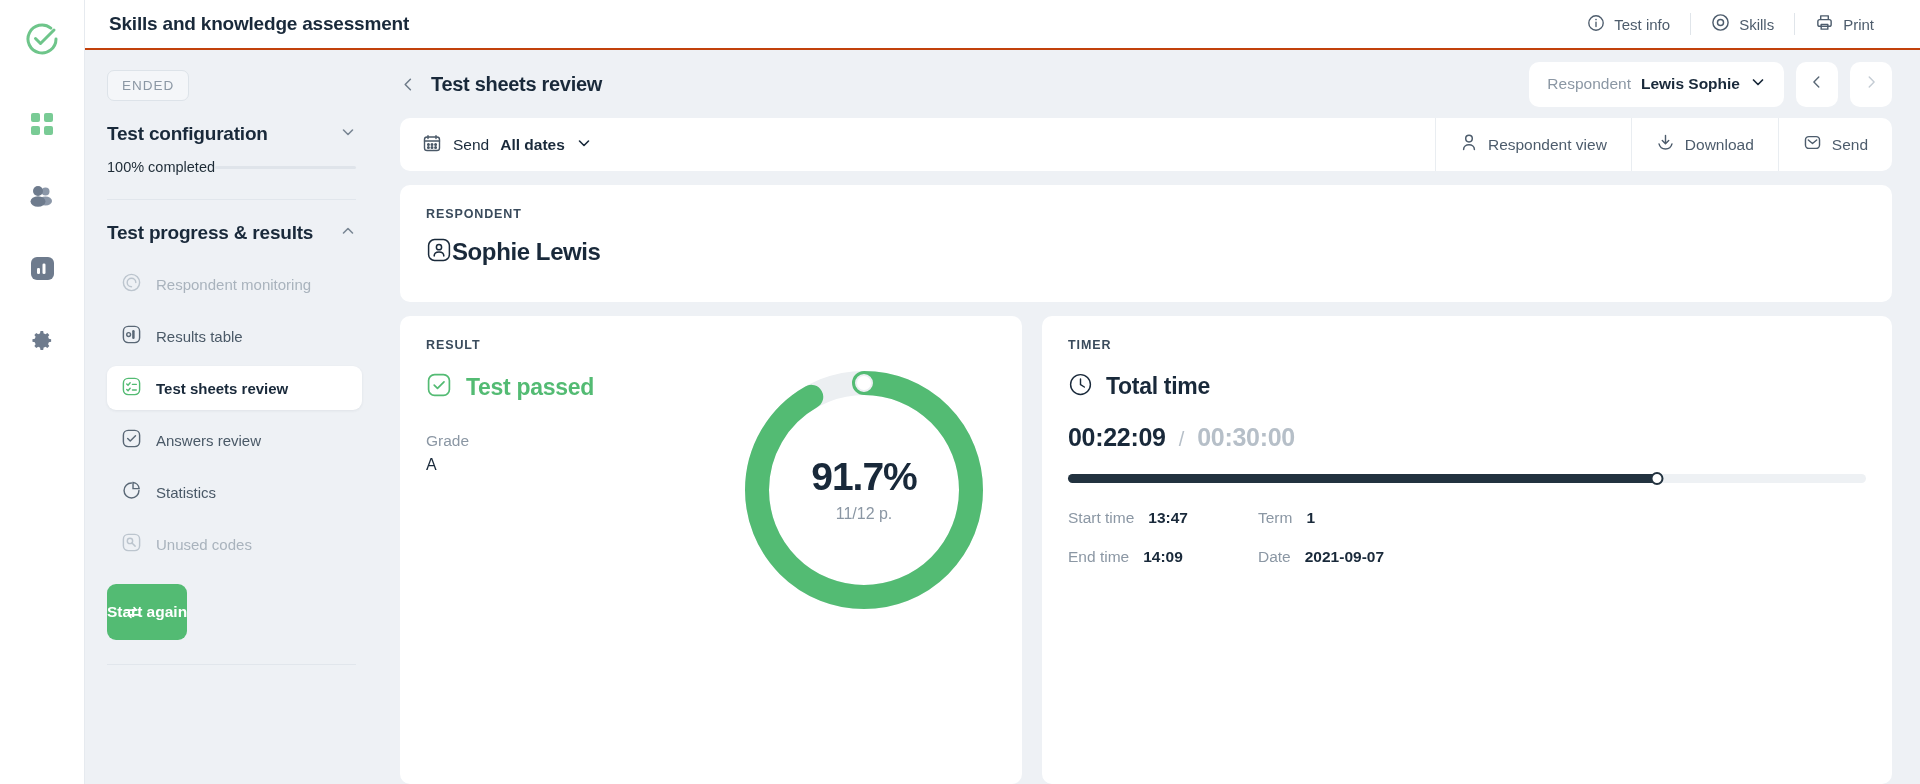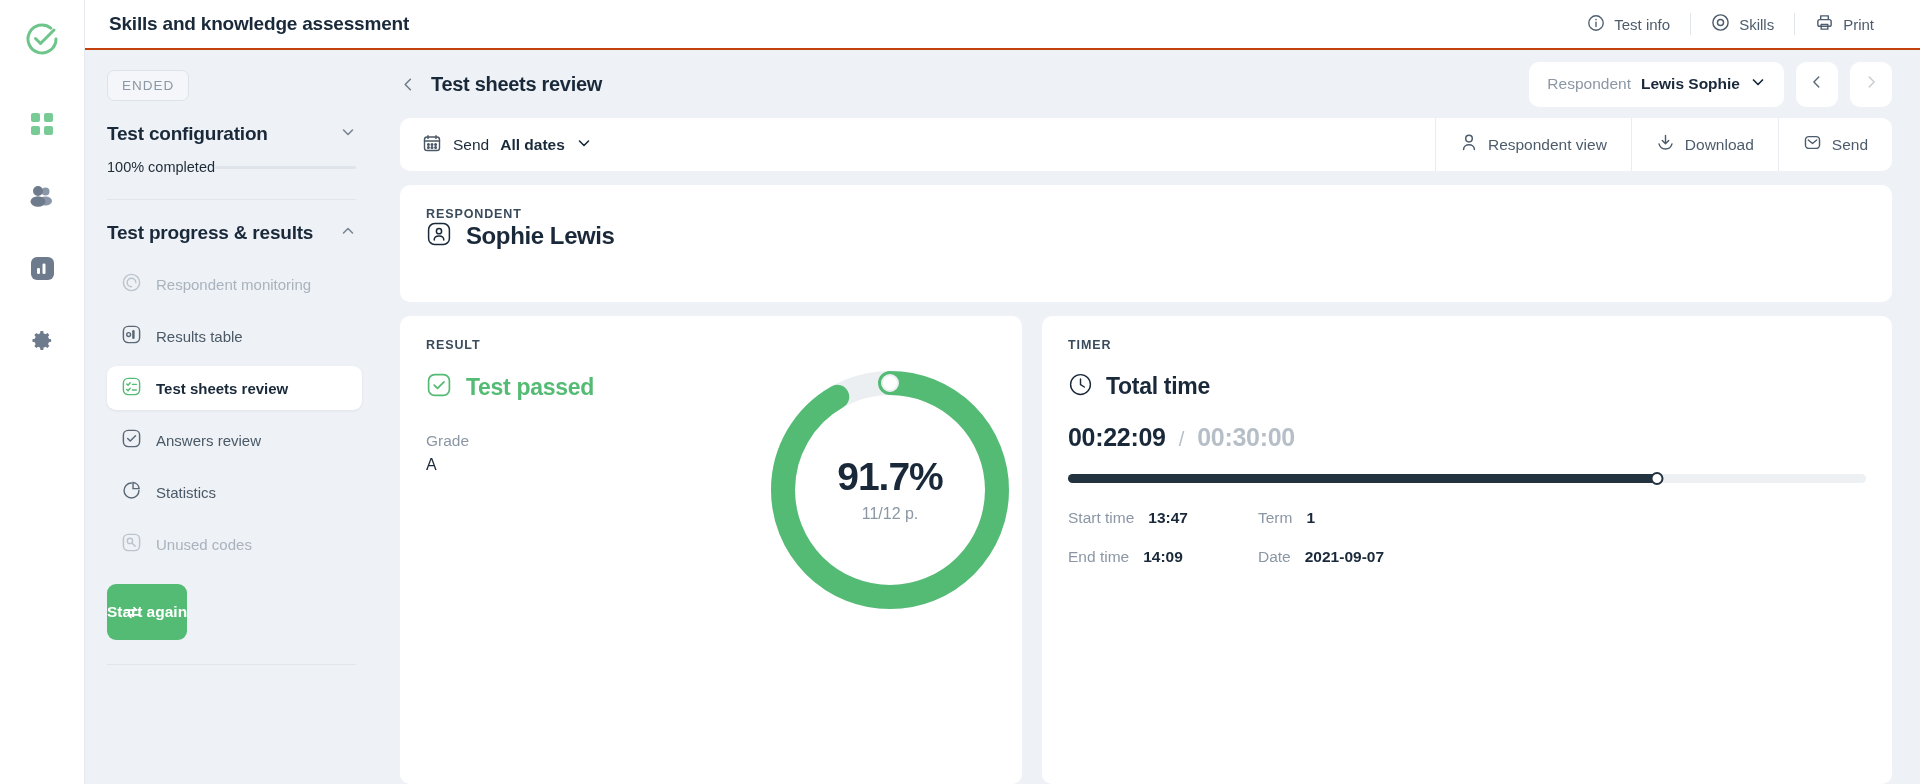--- a/index.html
+++ b/index.html
@@ -154,36 +154,36 @@
 
   .card {
     background: #fff; border-radius: 10px;
     margin-left: 22px;
   }
   .card-respondent { margin-top: 14px; height: 117px; padding: 22px 26px; flex: 0 0 117px; }
   .card-eyebrow {
     font-size: 12.5px; font-weight: bold; letter-spacing: 0.9px;
     color: #3a4b5c; text-transform: uppercase;
   }
-  .resp-name-row { display: flex; align-items: center; gap: 14px; }
+  .resp-name-row { display: flex; align-items: center; gap: 0; margin-top: 16px; }
   .resp-name { font-size: 24px; font-weight: bold; color: #19293a; letter-spacing: -0.4px; }
 
   .cards-row { display: flex; gap: 20px; margin-top: 14px; flex: 1; min-height: 0; }
   .card-result {
     width: 622px; flex: 0 0 622px;
     padding: 22px 26px; position: relative; overflow: hidden;
   }
   .card-timer { flex: 1; margin-left: 0; padding: 22px 26px; }
 
   .res-pass-row { display: flex; align-items: center; gap: 14px; margin-top: 20px; }
   .res-pass-text { font-size: 23px; font-weight: bold; color: #53bb73; letter-spacing: -0.3px; }
   .grade-lbl { margin-top: 30px; font-size: 15.5px; color: #8b97a4; }
   .grade-val { margin-top: 6px; font-size: 16px; color: #19293a; font-weight: 500; }
 
-  .donut { position: absolute; right: 6px; top: 48px; width: 252px; height: 252px; }
+  .donut { position: absolute; right: 32px; top: 48px; width: 252px; height: 252px; }
   .donut-center {
     position: absolute; inset: 0;
     display: flex; flex-direction: column; align-items: center; justify-content: center;
   }
   .donut-pct { font-size: 39px; font-weight: bold; color: #19293a; letter-spacing: -1px; line-height: 1; }
   .donut-sub { margin-top: 9px; font-size: 16px; color: #8b97a4; }
 
   .timer-head-row { display: flex; align-items: center; gap: 13px; margin-top: 20px; }
   .timer-head { font-size: 23px; font-weight: bold; color: #19293a; letter-spacing: -0.3px; }
   .timer-times { margin-top: 22px; display: flex; align-items: baseline; gap: 13px; }

